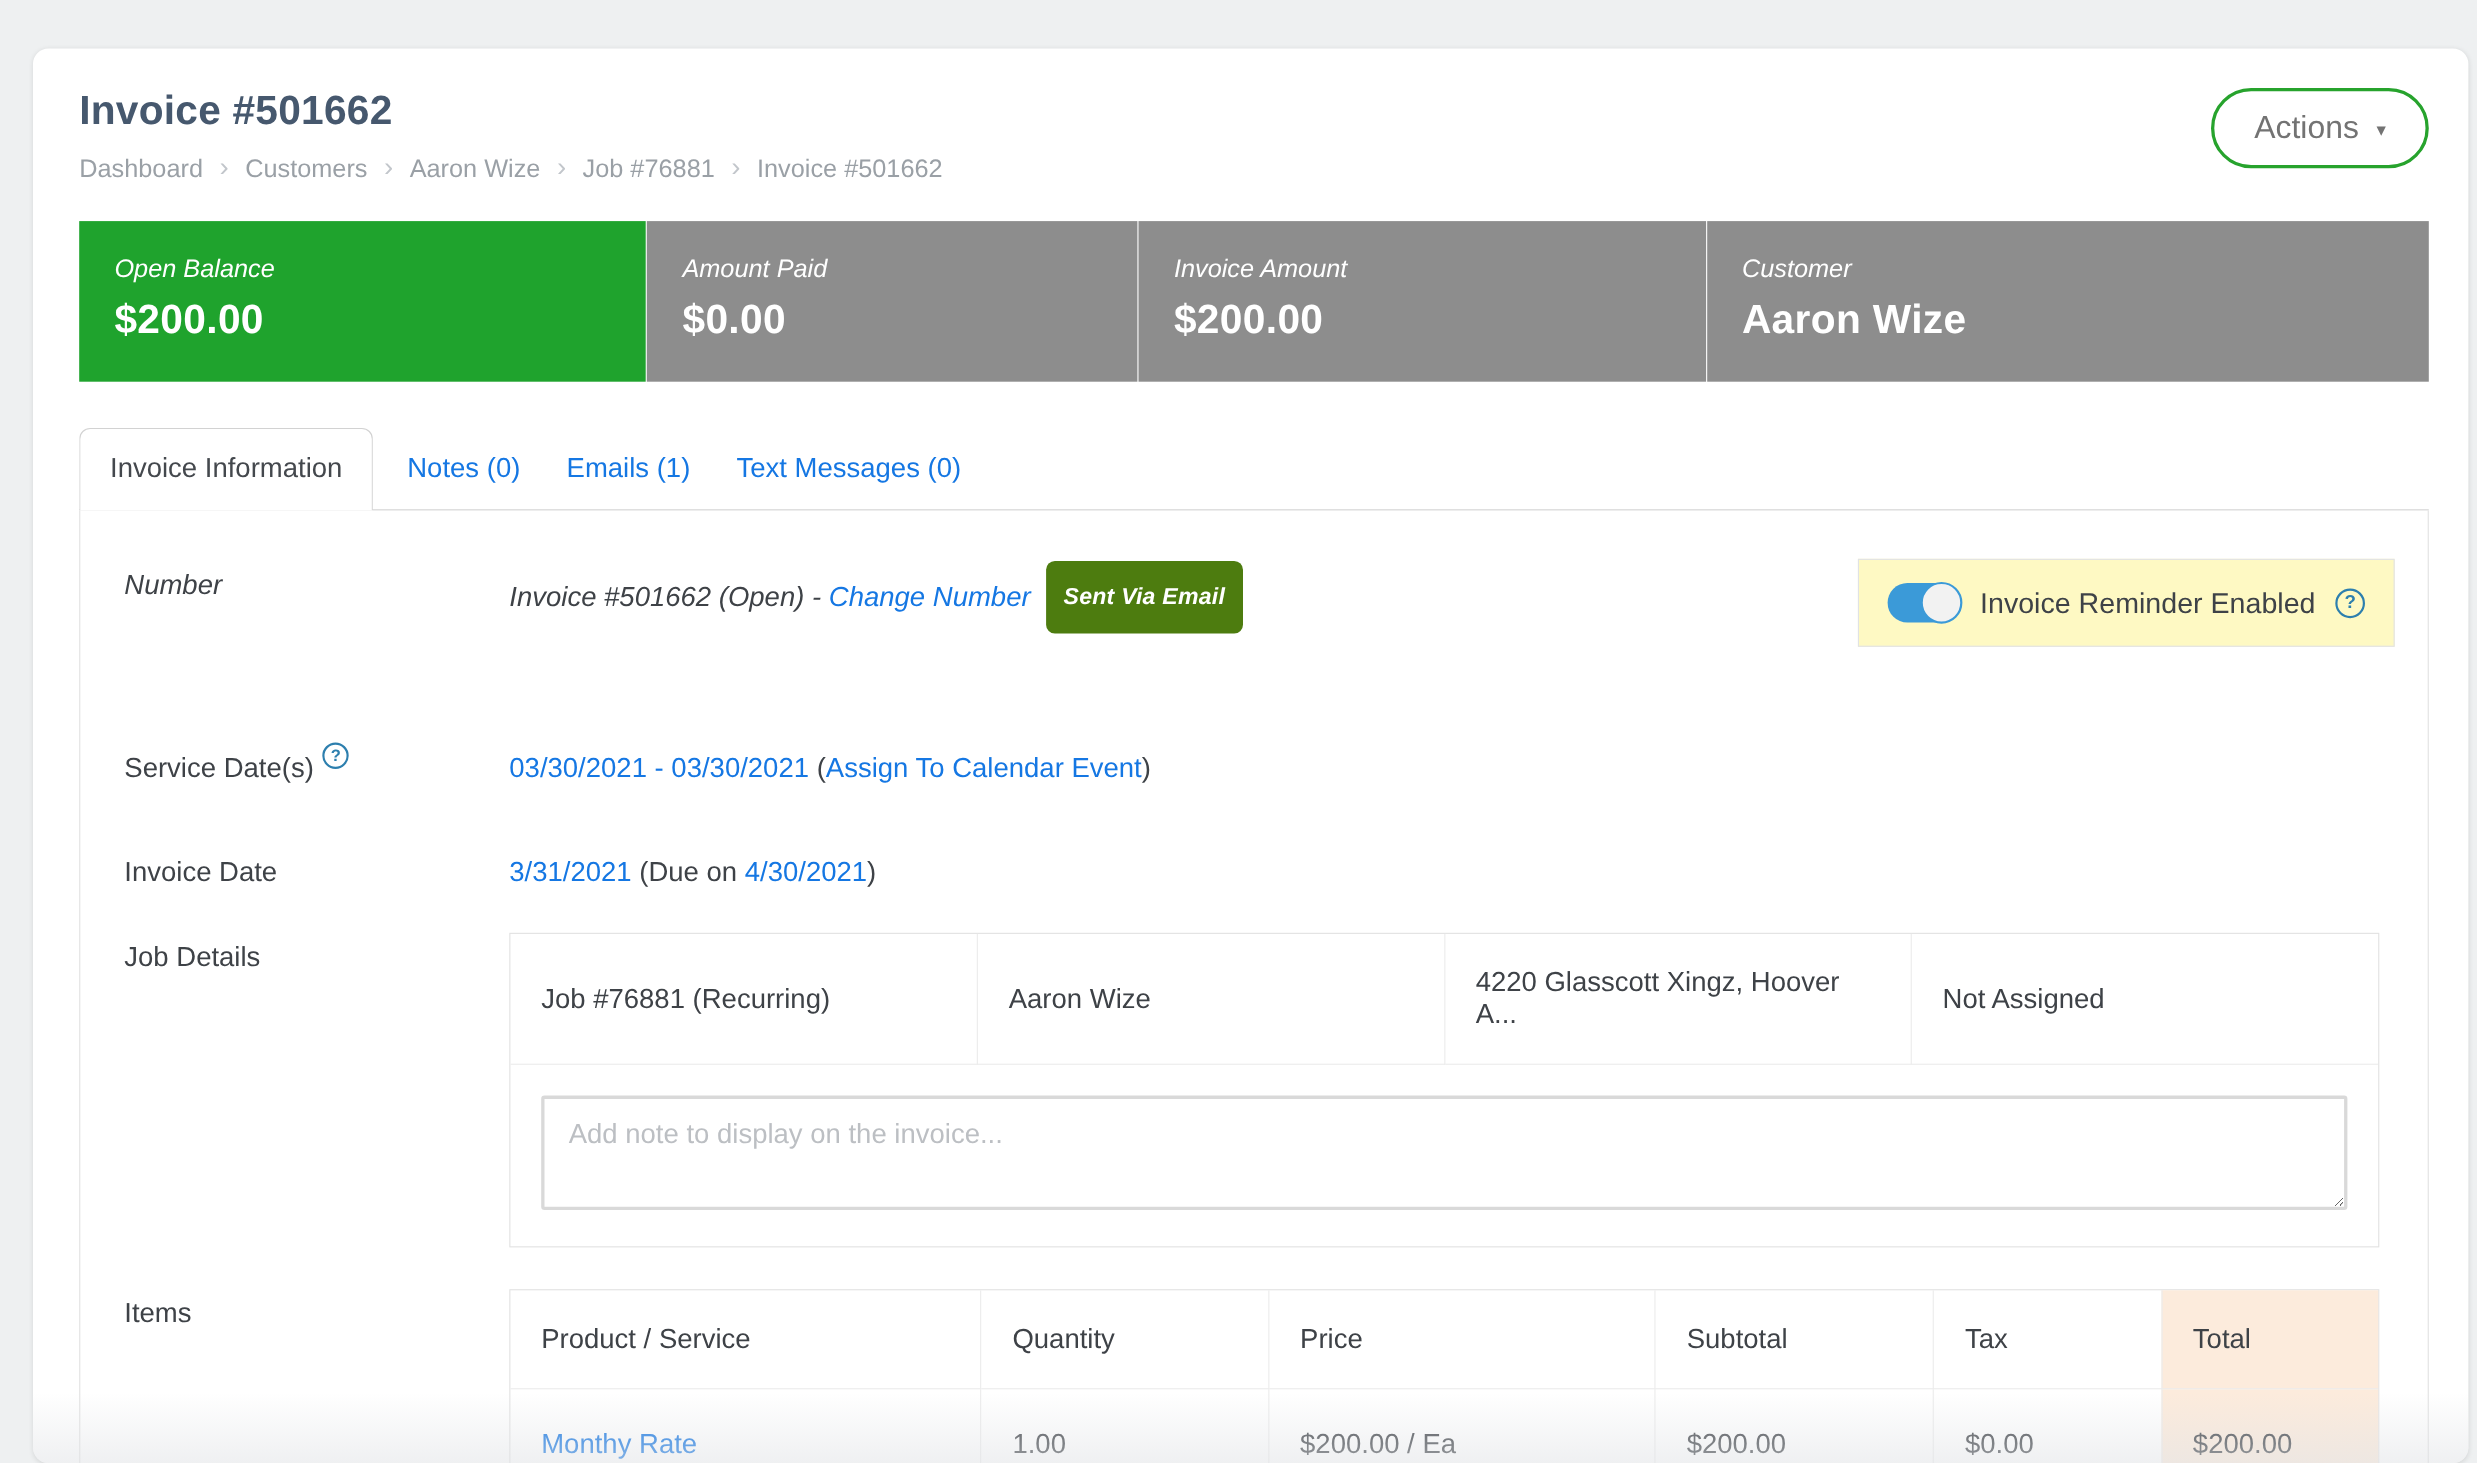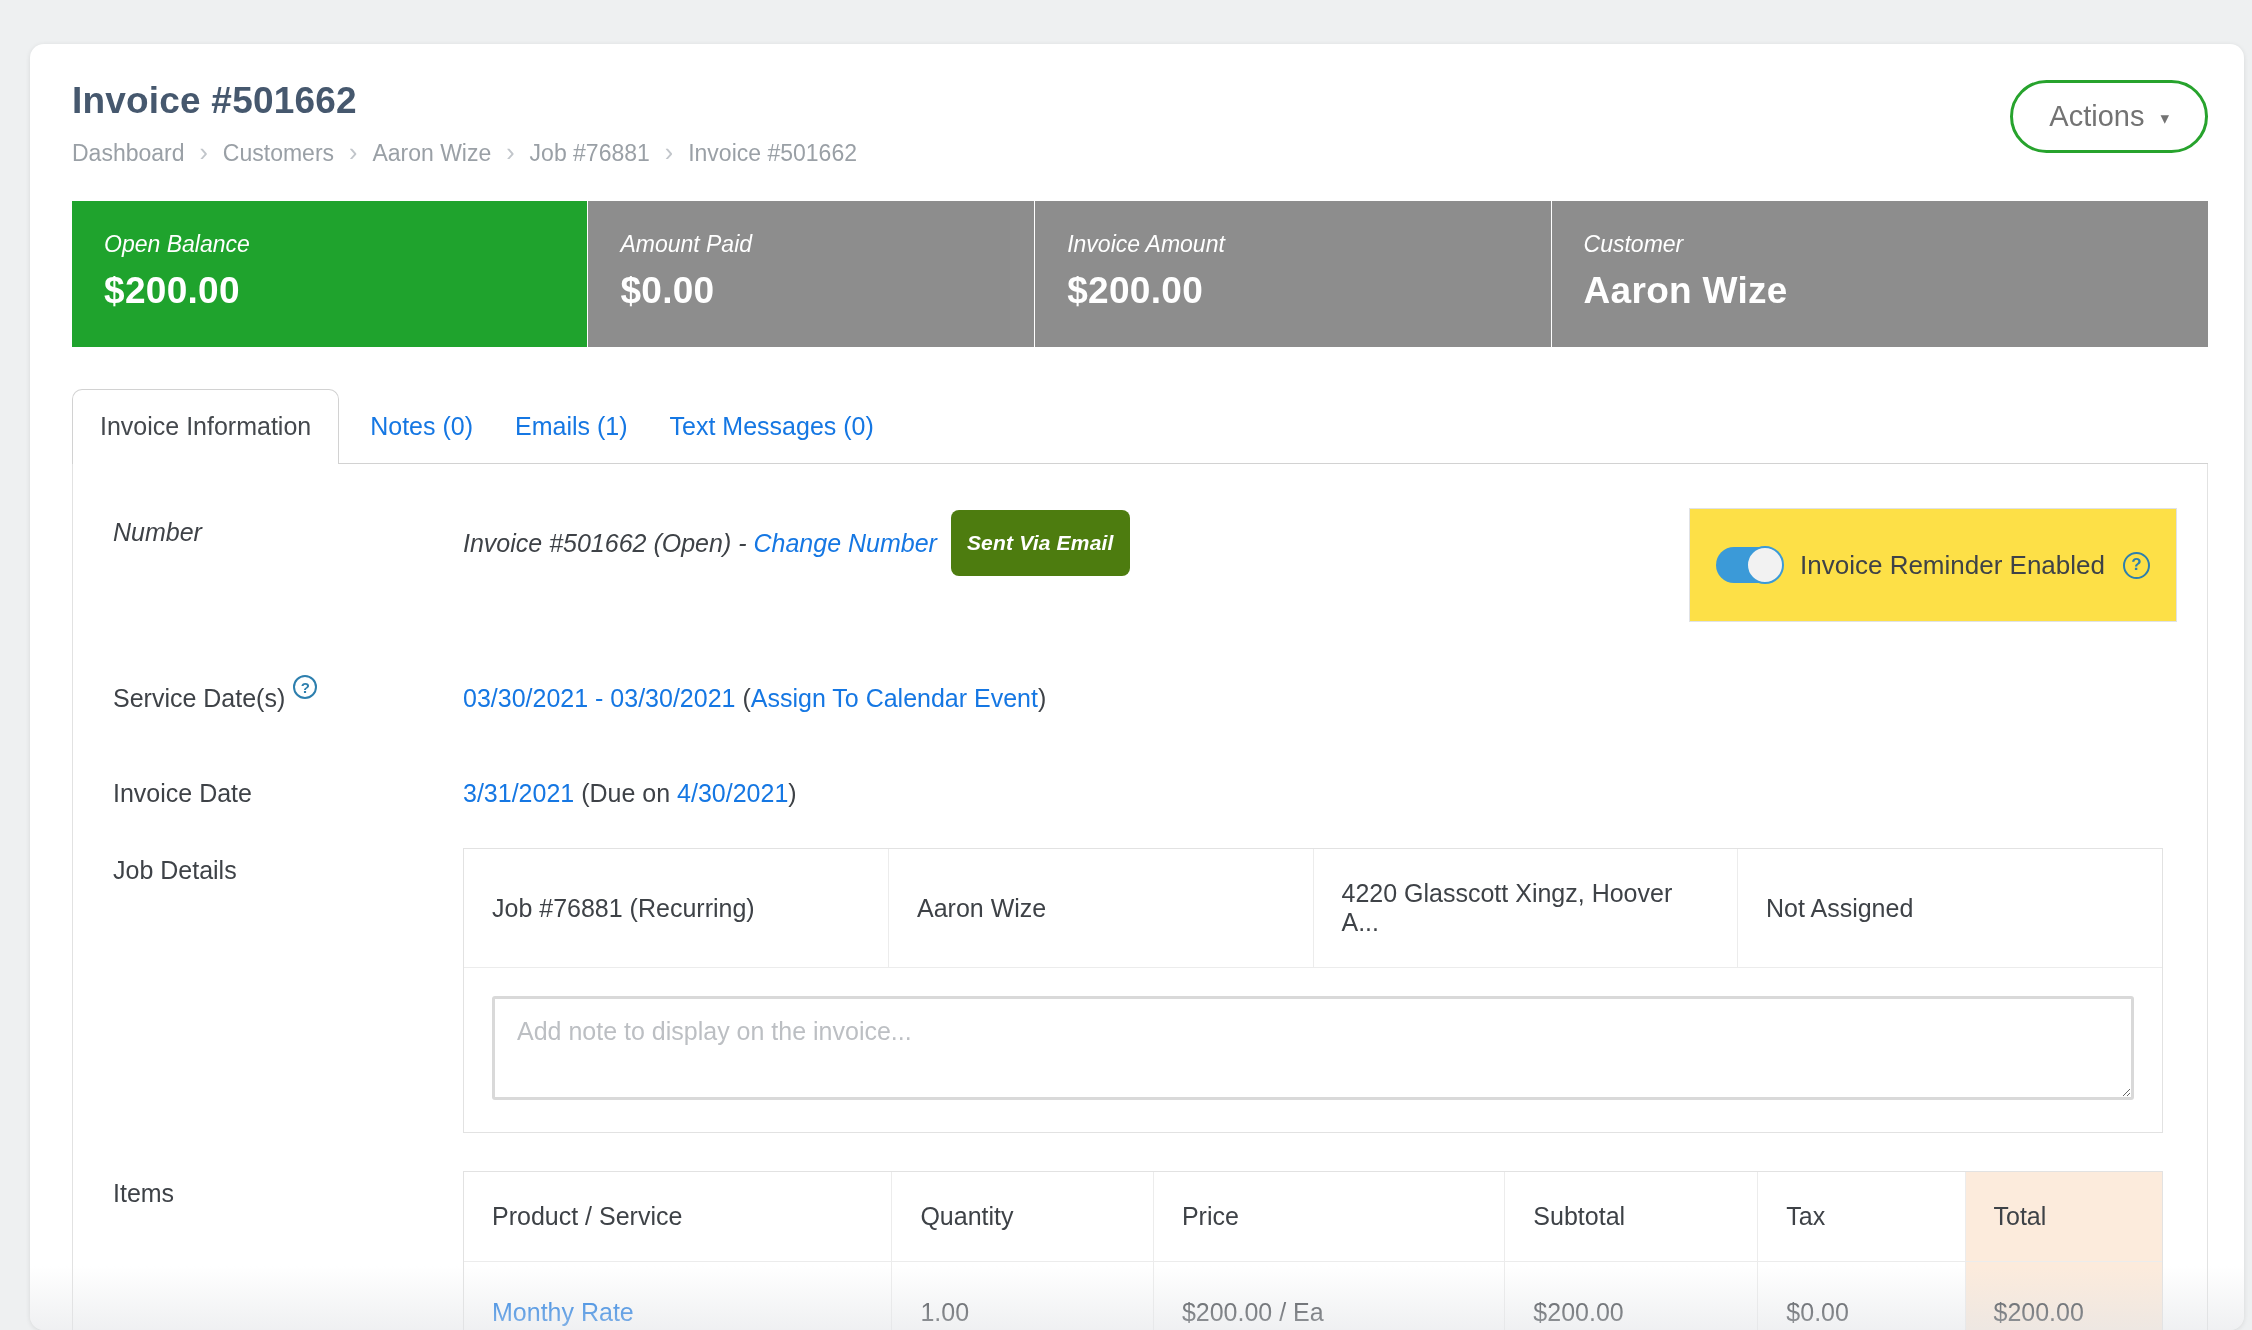--- a/index.html
+++ b/index.html
@@ -100,22 +100,22 @@
     color:#2d7fae; font-size:17px; font-weight:700; cursor:pointer;
   }
   .help-sup {
     width:24px; height:24px; font-size:15px; border-width:2px;
     margin-left:8px; transform:translateY(-9px);
   }
   
   .reminder-box {
     position:absolute; top:44px; right:30px;
     display:flex; align-items:center; gap:18px;
-    background:#fde047; border:1px solid #e0e2e6;
-    padding:38px 26px;
+    background:#fef9c3; border:1px solid #e0e2e6;
+    padding:21px 26px;
   }
   .reminder-label { font-size:26px; color:#3e4247; }
   .toggle {
     width:66px; height:36px; border-radius:18px; background:#3b9ad8;
     position:relative; flex:none; cursor:pointer;
   }
   .toggle .knob {
     position:absolute; top:-1px; right:-2px;
     width:38px; height:38px; border-radius:50%;
     background:#f2f2f2; border:2px solid #3b9ad8;

